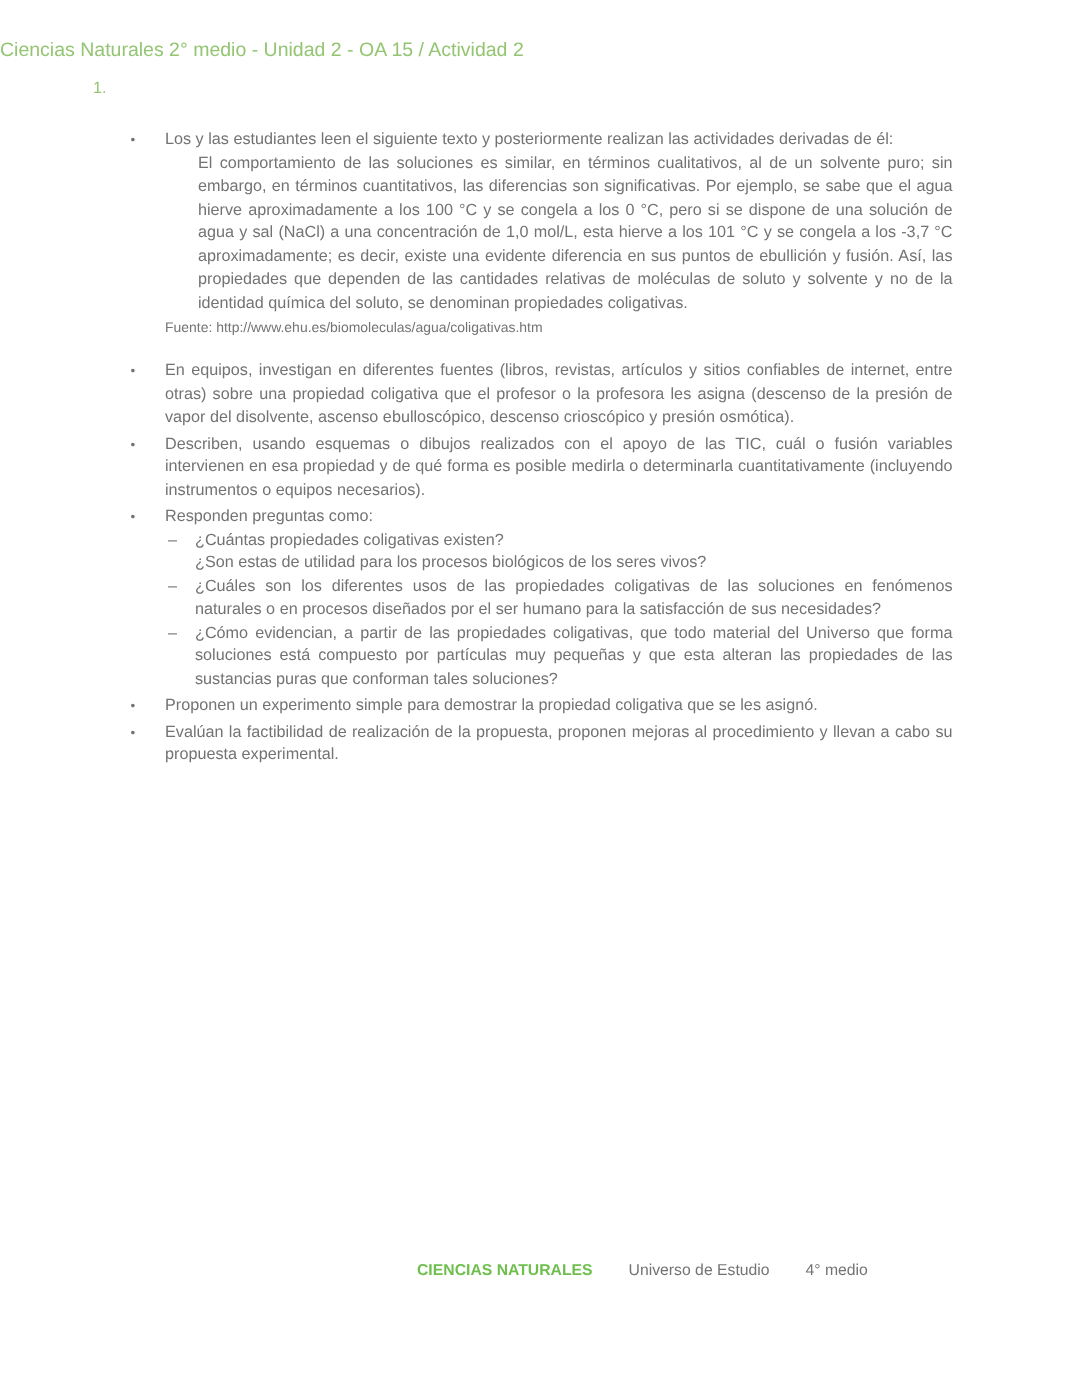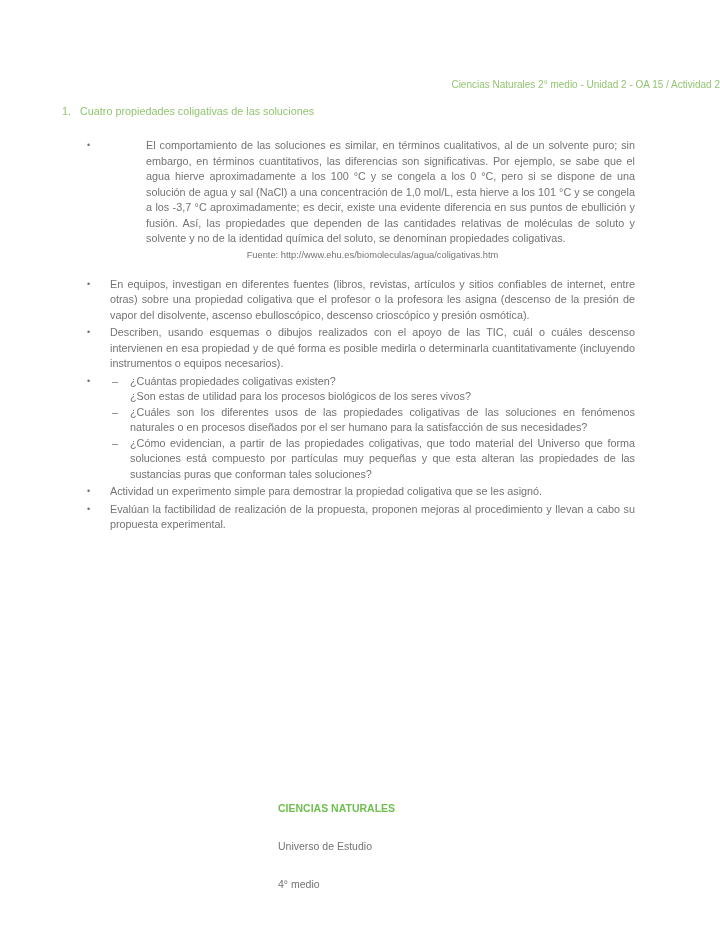--- a/index.html
+++ b/index.html
@@ -3,23 +3,23 @@
 <meta charset="utf-8">
 <style>
   html,body{margin:0;padding:0;}
   body{
     width:720px;height:932px;background:#ffffff;position:relative;
     font-family:"Liberation Sans", sans-serif;
     color:#737373;
     -webkit-font-smoothing:antialiased;
   }
   .doc-title{
-    margin-top:78px;
-    text-align:right;
-    font-size:10px;
+    margin-top:26px;
+    text-align:left;
+    font-size:13px;
     line-height:14px;
     color:#93c572;
   }
   .activity-heading{
     margin:12px 0 0 62px;
     font-size:10.8px;
     line-height:14px;
     color:#93c572;
     display:flex;
   }
@@ -36,113 +36,113 @@
     margin-bottom:2px;
   }
   .bullet-row .marker{
     font-size:9px;
     line-height:15.5px;
     text-align:left;
     padding-left:2px;
   }
   .bullet-text p{margin:0;}
   .quote{
-    margin:0 0 0 36px;
+    margin:0 0 0 22px;
     text-align:justify;
   }
   .source{
-    text-align:center;
+    text-align:left;
     font-size:9.3px;
     line-height:13px;
     margin-top:2px;
     margin-bottom:13px;
   }
   .dash-row{
     display:grid;
     grid-template-columns:20px 1fr;
   }
   .dash-row .dash{
     line-height:15.5px;
     padding-left:2px;
   }
   .preline{white-space:pre-line;}
   .footer{
     position:absolute;
-    top:801px;
+    top:840px;
     left:278px;
     display:flex;
     gap:24px;
     font-size:10.5px;
     line-height:14px;
     white-space:nowrap;
-    flex-direction:column;
   }
   .footer .brand{
     color:#6fbf4f;
     font-weight:bold;
   }
 </style>
 </head>
 <body>
 
 <div class="doc-title">Ciencias Naturales 2° medio - Unidad 2 - OA 15 / Actividad 2</div>
 
 <div class="activity-heading">
   <span class="act-num">1.</span>
-  <span class="act-title">Cuatro propiedades coligativas de las soluciones</span>
 </div>
 
 <div class="content">
 
   <div class="bullet-row">
     <span class="marker">•</span>
     <div class="bullet-text">
+      <p>Los y las estudiantes leen el siguiente texto y posteriormente realizan las actividades derivadas de él:</p>
       <div class="quote">El comportamiento de las soluciones es similar, en términos cualitativos, al de un solvente puro; sin embargo, en términos cuantitativos, las diferencias son significativas. Por ejemplo, se sabe que el agua hierve aproximadamente a los 100 °C y se congela a los 0 °C, pero si se dispone de una solución de agua y sal (NaCl) a una concentración de 1,0 mol/L, esta hierve a los 101 °C y se congela a los -3,7 °C aproximadamente; es decir, existe una evidente diferencia en sus puntos de ebullición y fusión. Así, las propiedades que dependen de las cantidades relativas de moléculas de soluto y solvente y no de la identidad química del soluto, se denominan propiedades coligativas.</div>
       <div class="source">Fuente: http://www.ehu.es/biomoleculas/agua/coligativas.htm</div>
     </div>
   </div>
 
   <div class="bullet-row">
     <span class="marker">•</span>
     <div class="bullet-text">
       <p>En equipos, investigan en diferentes fuentes (libros, revistas, artículos y sitios confiables de internet, entre otras) sobre una propiedad coligativa que el profesor o la profesora les asigna (descenso de la presión de vapor del disolvente, ascenso ebulloscópico, descenso crioscópico y presión osmótica).</p>
     </div>
   </div>
 
   <div class="bullet-row">
     <span class="marker">•</span>
     <div class="bullet-text">
-      <p>Describen, usando esquemas o dibujos realizados con el apoyo de las TIC, cuál o cuáles descenso intervienen en esa propiedad y de qué forma es posible medirla o determinarla cuantitativamente (incluyendo instrumentos o equipos necesarios).</p>
+      <p>Describen, usando esquemas o dibujos realizados con el apoyo de las TIC, cuál o fusión variables intervienen en esa propiedad y de qué forma es posible medirla o determinarla cuantitativamente (incluyendo instrumentos o equipos necesarios).</p>
     </div>
   </div>
 
   <div class="bullet-row">
     <span class="marker">•</span>
     <div class="bullet-text">
+      <p>Responden preguntas como:</p>
 
       <div class="dash-row">
         <span class="dash">–</span>
         <div class="preline">¿Cuántas propiedades coligativas existen?
 ¿Son estas de utilidad para los procesos biológicos de los seres vivos?</div>
       </div>
       <div class="dash-row">
         <span class="dash">–</span>
         <div>¿Cuáles son los diferentes usos de las propiedades coligativas de las soluciones en fenómenos naturales o en procesos diseñados por el ser humano para la satisfacción de sus necesidades?</div>
       </div>
       <div class="dash-row">
         <span class="dash">–</span>
         <div>¿Cómo evidencian, a partir de las propiedades coligativas, que todo material del Universo que forma soluciones está compuesto por partículas muy pequeñas y que esta alteran las propiedades de las sustancias puras que conforman tales soluciones?</div>
       </div>
     </div>
   </div>
 
   <div class="bullet-row">
     <span class="marker">•</span>
     <div class="bullet-text">
-      <p>Actividad un experimento simple para demostrar la propiedad coligativa que se les asignó.</p>
+      <p>Proponen un experimento simple para demostrar la propiedad coligativa que se les asignó.</p>
     </div>
   </div>
 
   <div class="bullet-row">
     <span class="marker">•</span>
     <div class="bullet-text">
       <p>Evalúan la factibilidad de realización de la propuesta, proponen mejoras al procedimiento y llevan a cabo su propuesta experimental.</p>
     </div>
   </div>
 

